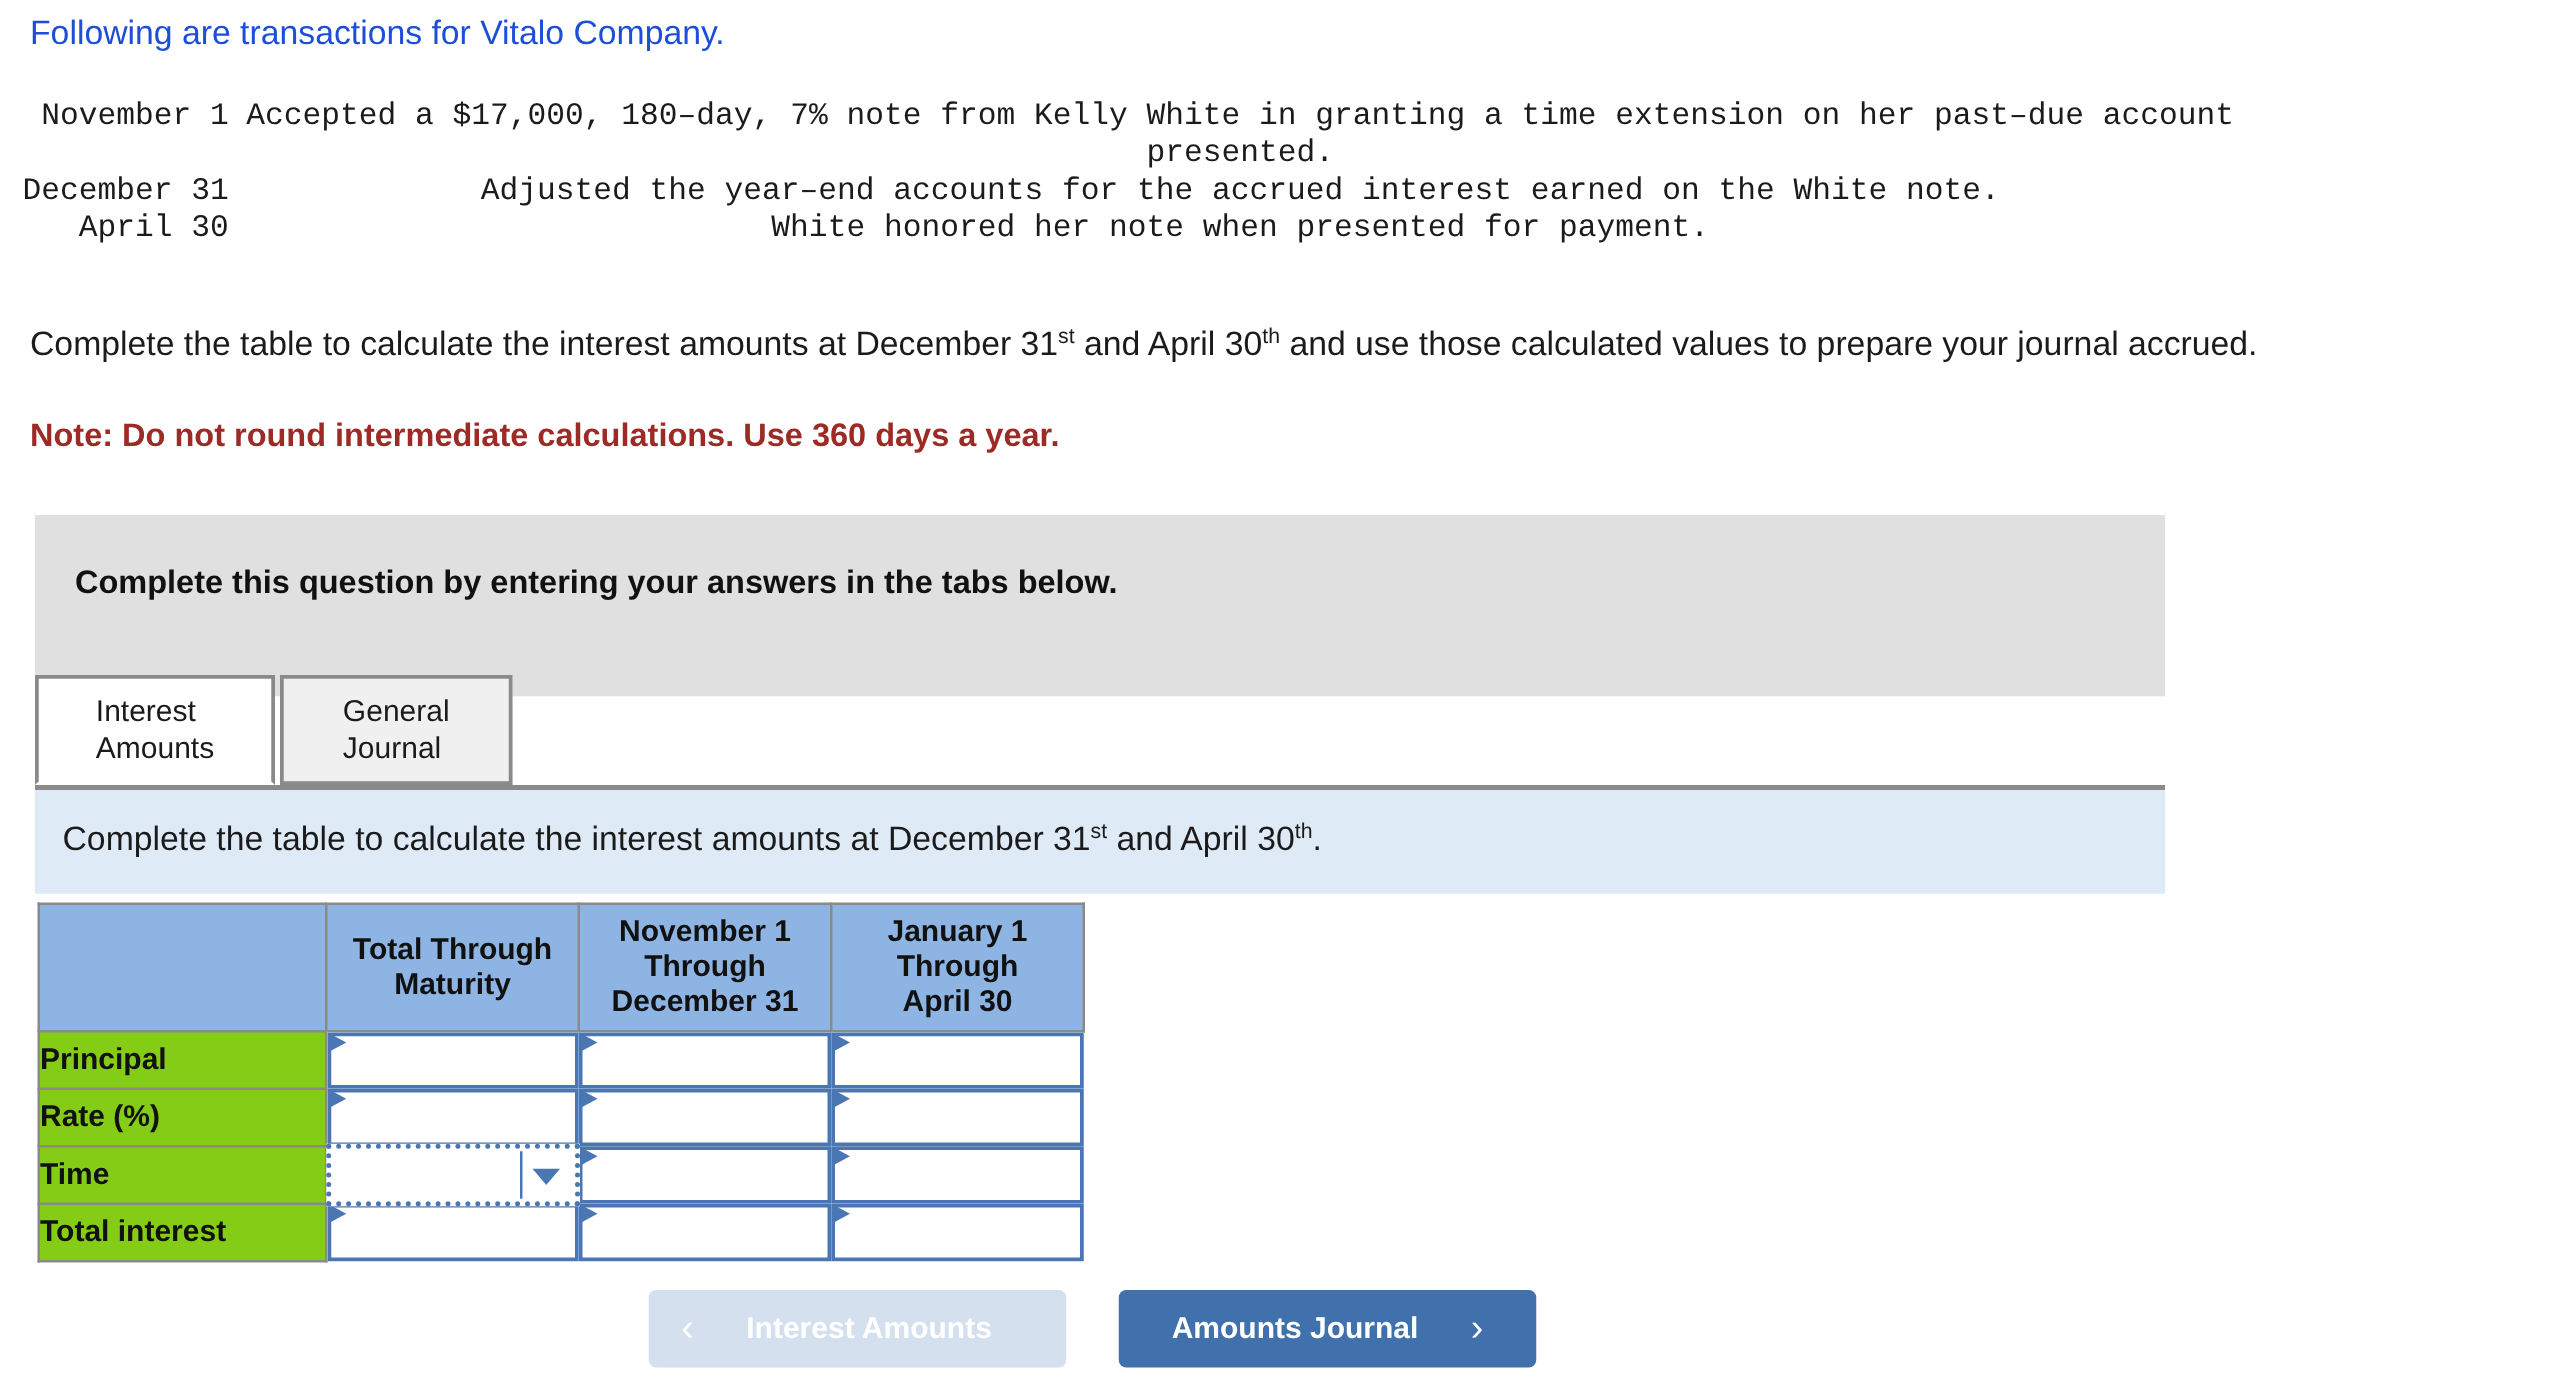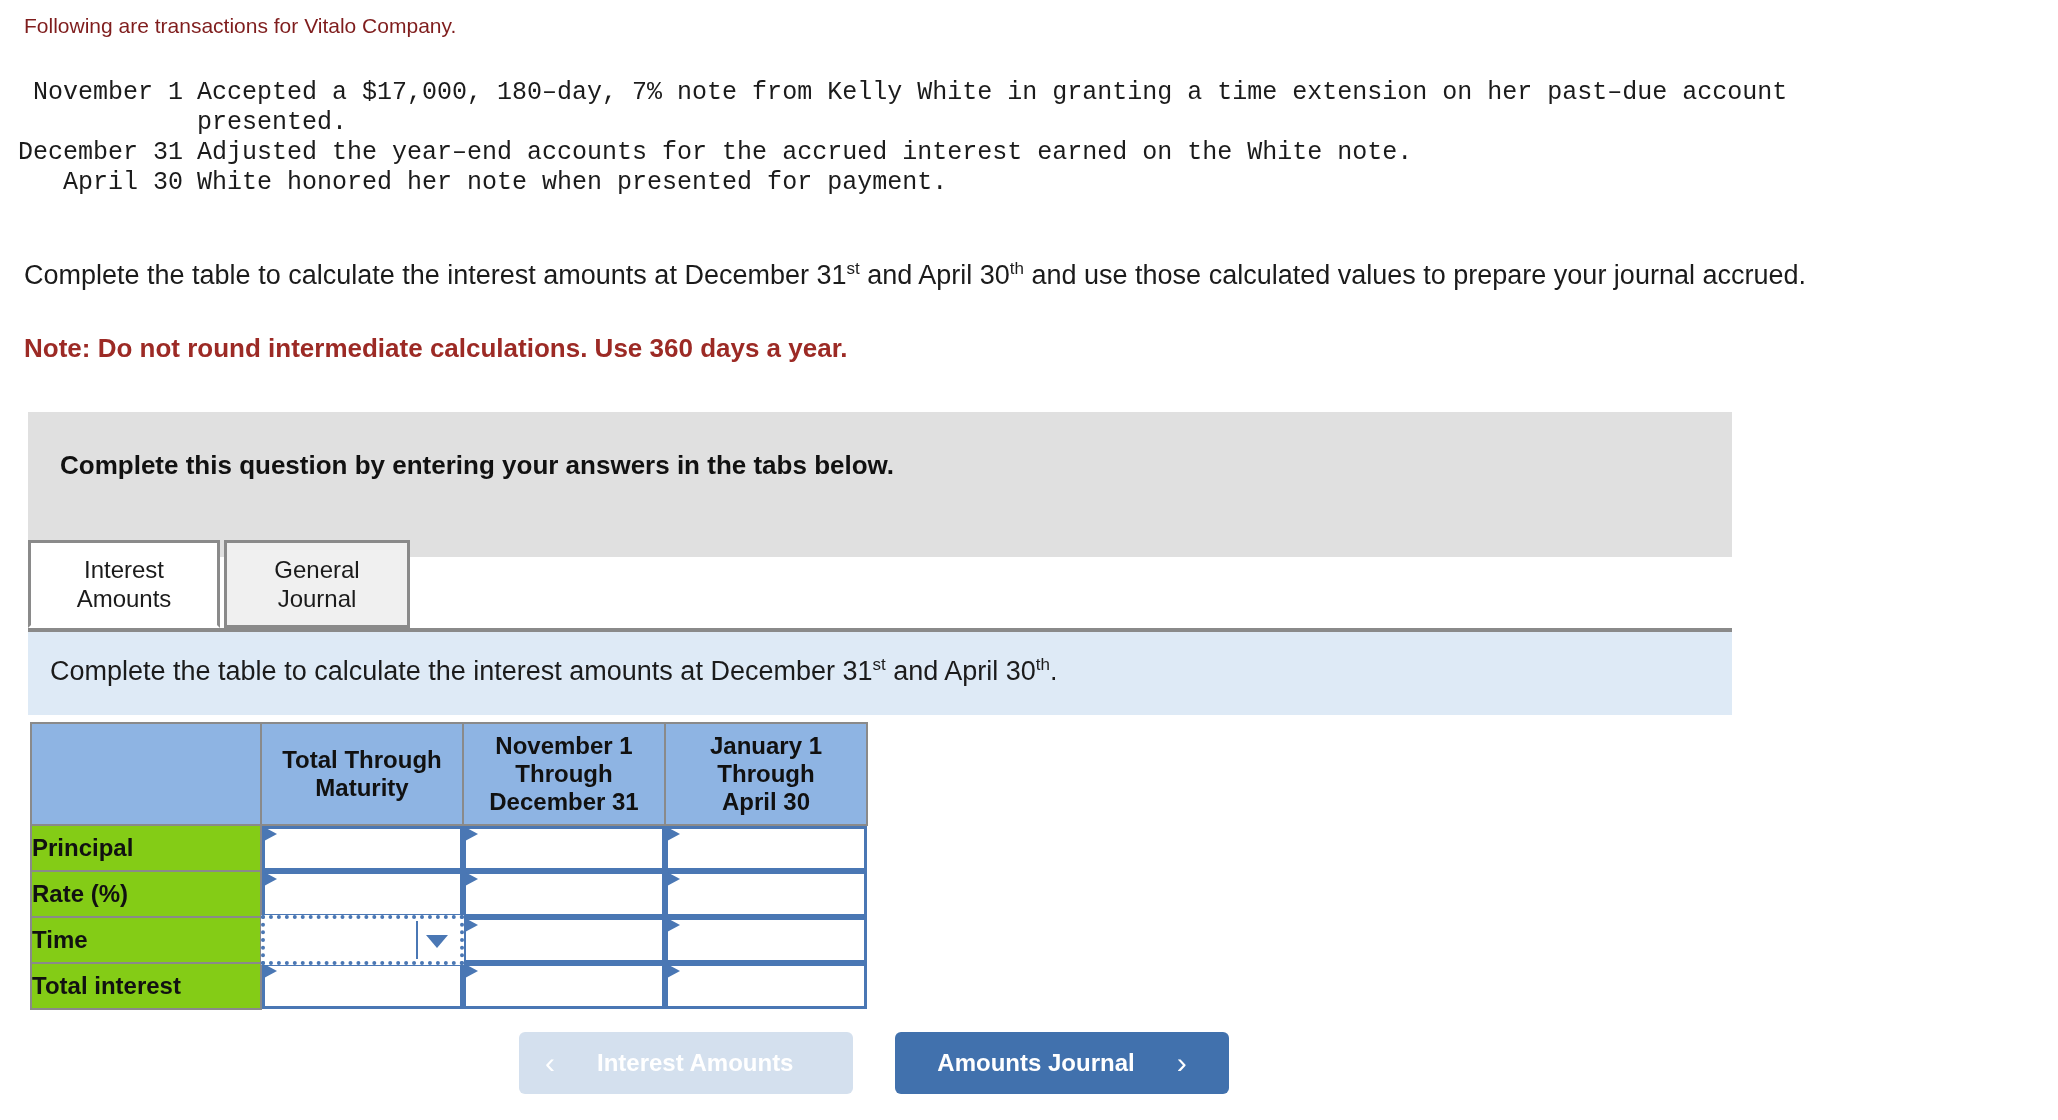--- a/index.html
+++ b/index.html
@@ -14,23 +14,23 @@
     color: #1a1a1a;
     overflow: hidden;
     position: relative;
   }
 
   
   .intro {
     position: absolute;
     left: 24px;
     top: 10px;
-    font-size: 21px;
+    font-size: 27px;
     line-height: 32px;
-    color: #7f1d1d;
+    color: #1d4ed8;
     white-space: nowrap;
   }
 
   
   .txn-block {
     position: absolute;
     left: 18px;
     top: 78px;
     font-family: "Liberation Mono", "DejaVu Sans Mono", monospace;
     font-size: 25px;
@@ -42,21 +42,21 @@
     padding: 0;
     vertical-align: top;
     white-space: pre;
   }
   .txn-date {
     text-align: right;
     padding-right: 14px !important;
     white-space: nowrap;
   }
   .txn-desc {
-    text-align: left;
+    text-align: center;
   }
 
   
   .requirement {
     position: absolute;
     left: 24px;
     top: 258px;
     width: 1960px;
     font-size: 27px;
     line-height: 34px;
@@ -113,21 +113,20 @@
     background: #8a8a8a;
   }
   .tab {
     position: absolute;
     top: 0;
     height: 88px;
     box-sizing: border-box;
     display: flex;
     align-items: center;
     justify-content: center;
-    text-align: center;
     font-size: 24px;
     line-height: 29px;
     color: #1b1b1b;
     border: 3px solid #8a8a8a;
     cursor: pointer;
   }
   .tab.active {
     left: 0;
     width: 192px;
     background: #ffffff;

